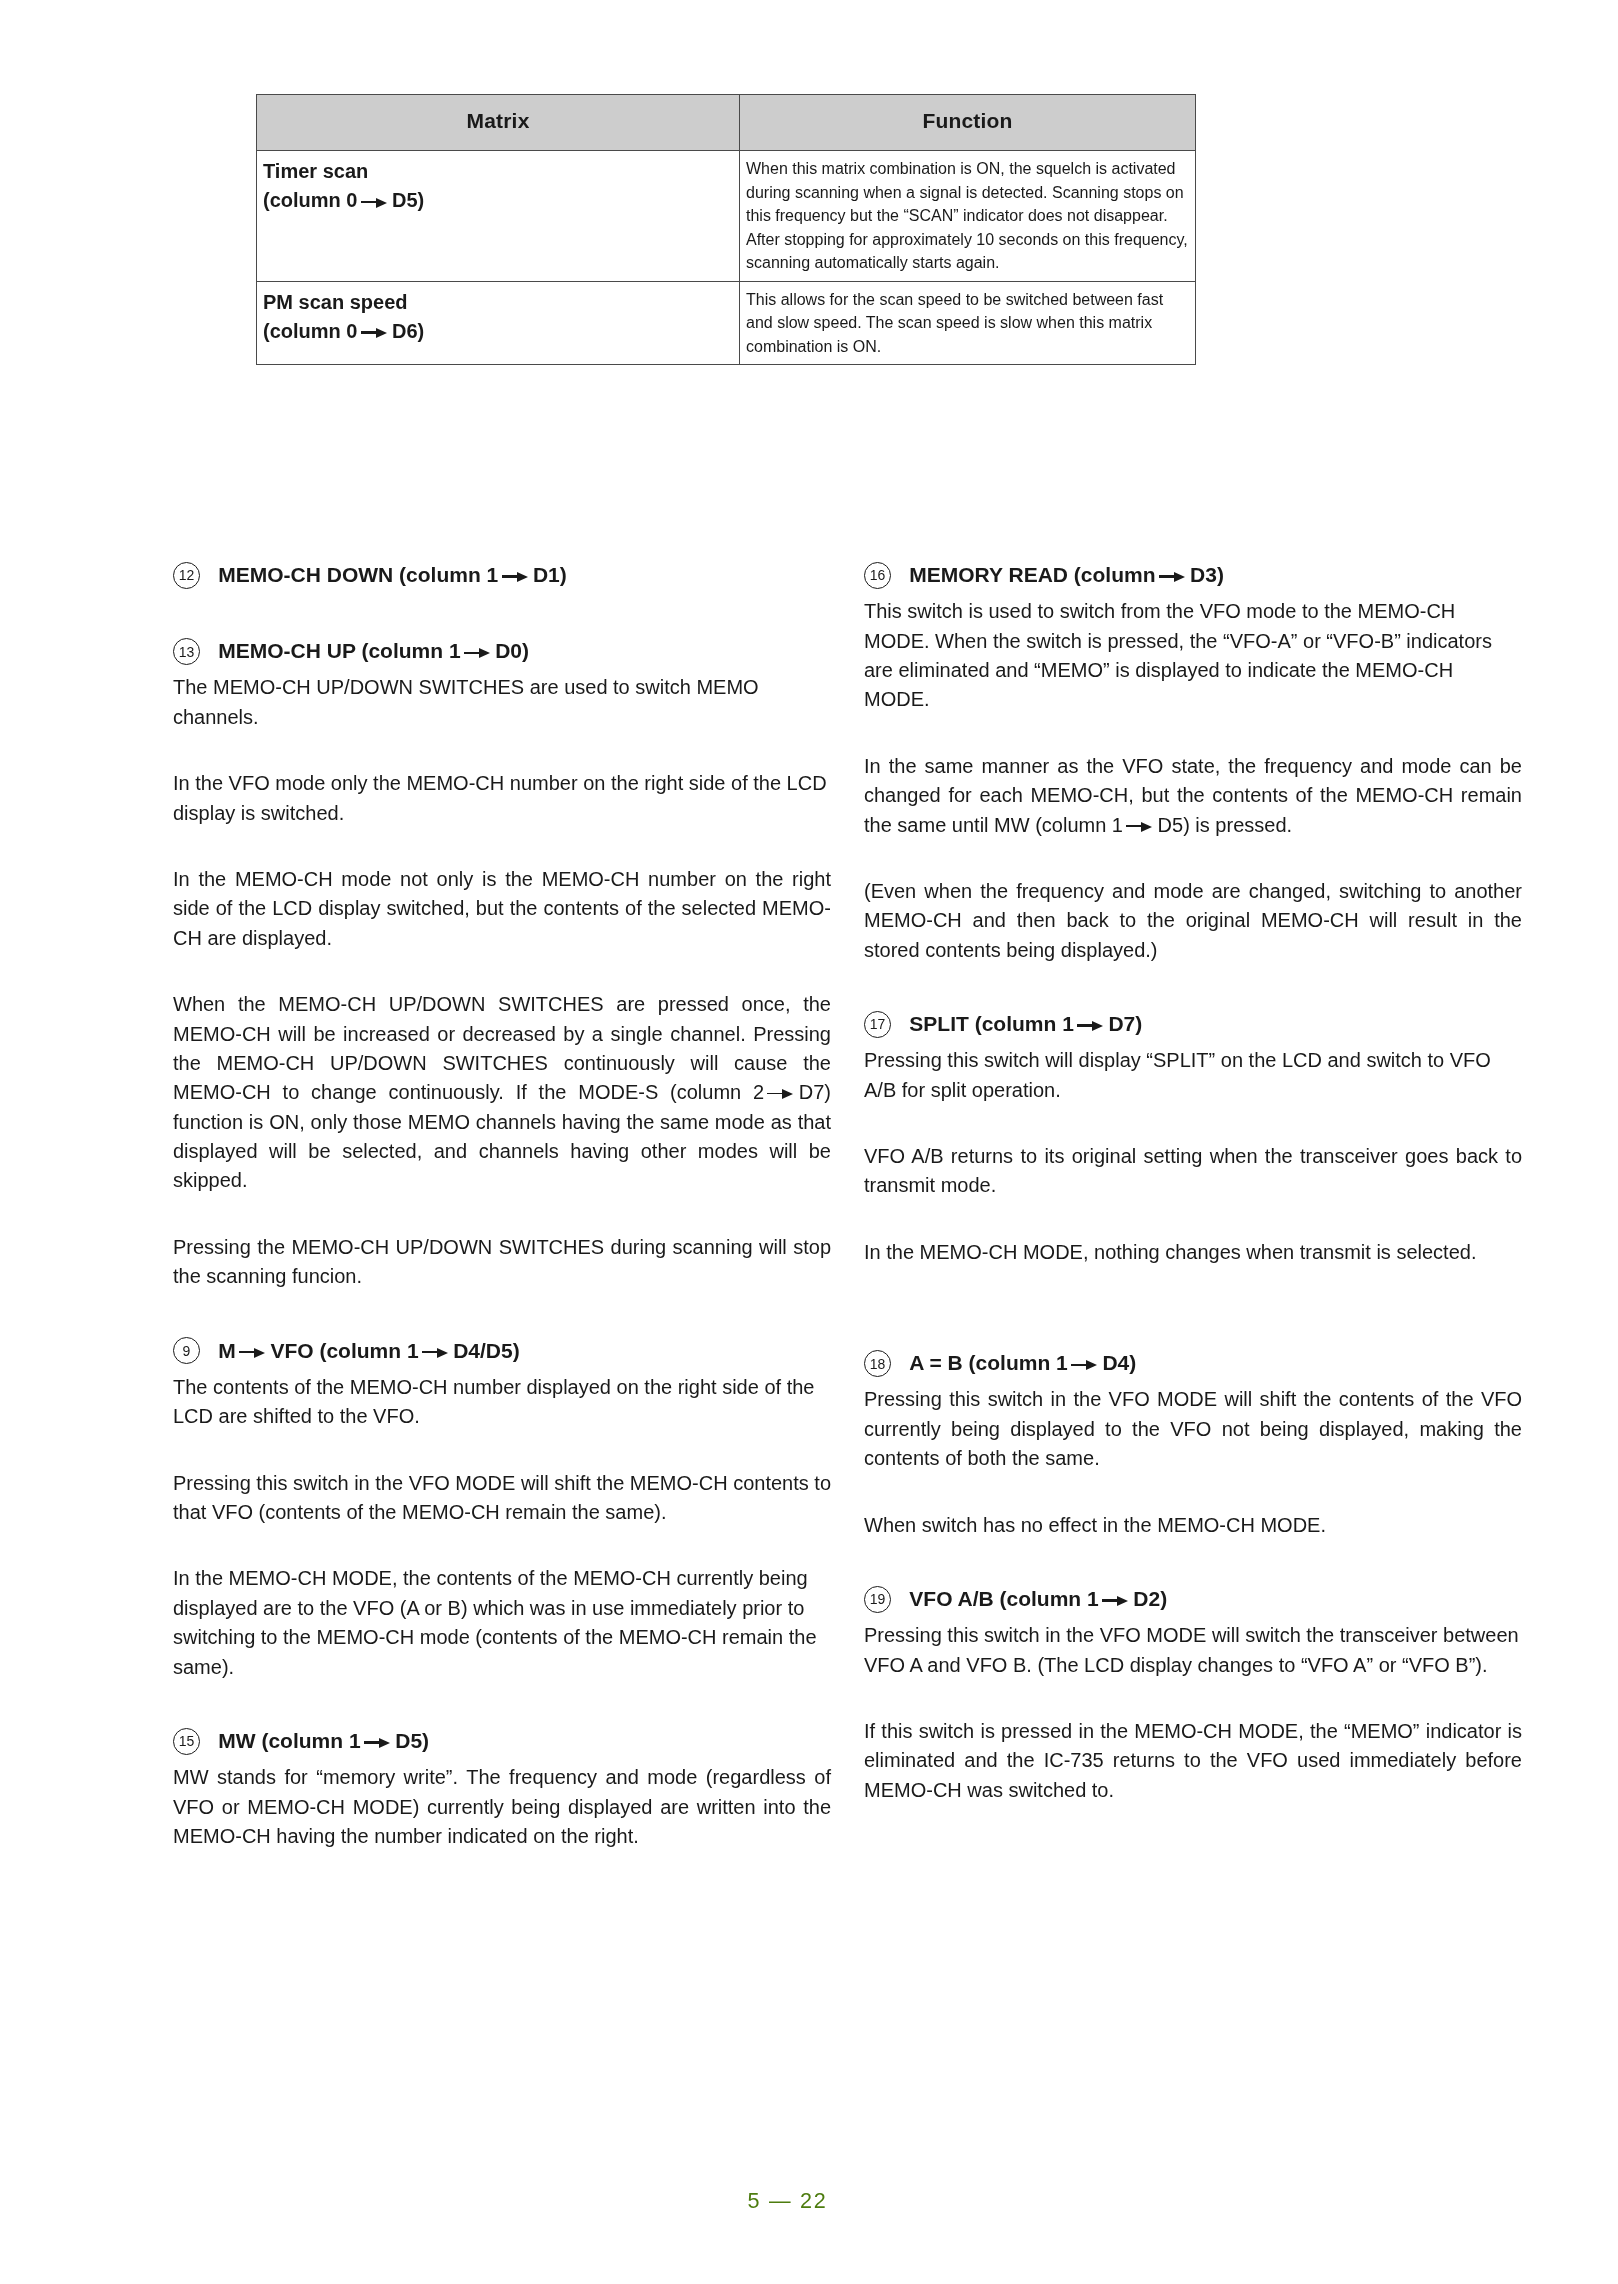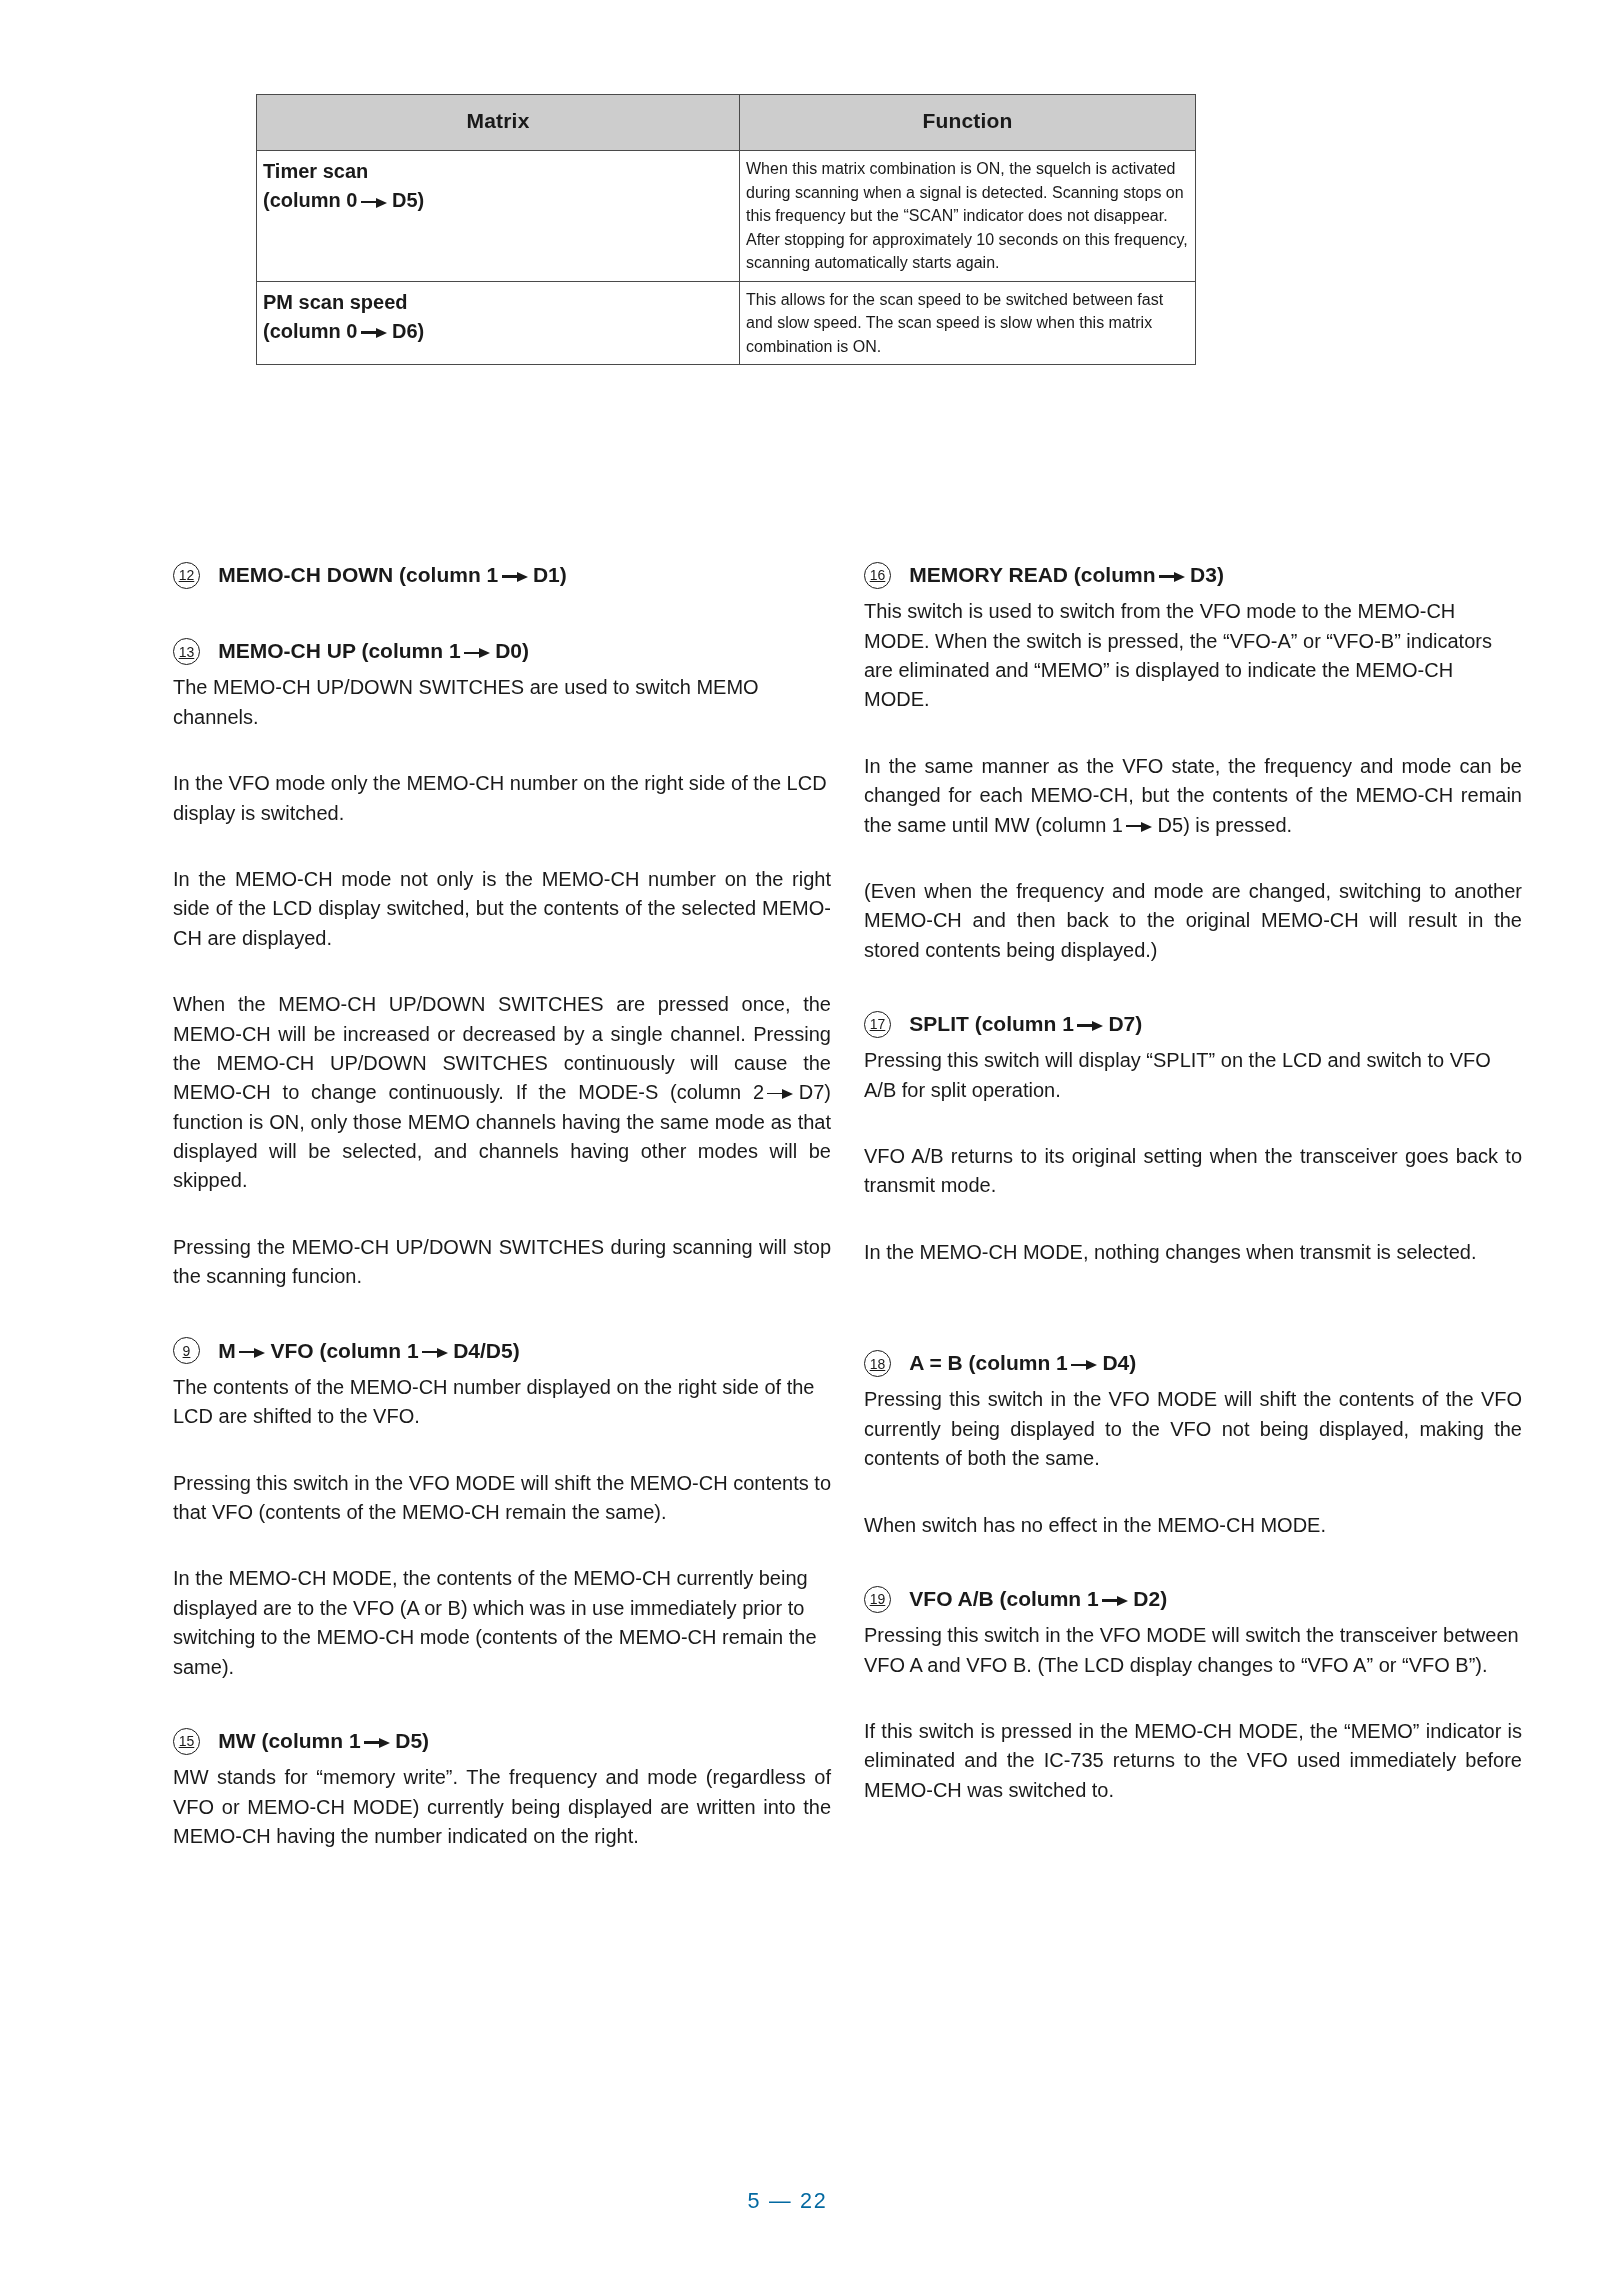--- a/index.html
+++ b/index.html
@@ -107,21 +107,20 @@
     height: 25px;
     border: 1.7px solid #1a1a1a;
     border-radius: 50%;
     font-size: 14px;
     font-weight: normal;
     line-height: 1;
     flex: 0 0 auto;
     margin-right: 18.3px;
     position: relative;
     top: -1.7px;
-    text-decoration: underline;
   }
   .entry-head .htext { white-space: nowrap; }
 
   p.body {
     margin: 0;
     font-size: 20px;
     line-height: 1.47;
     text-align: justify;
     text-justify: inter-word;
   }
@@ -133,21 +132,21 @@
 
   
   .page-footer {
     position: absolute;
     left: 0;
     top: 2188px;
     width: 1575px;
     text-align: center;
     font-size: 21.6px;
     letter-spacing: 1.7px;
-    color: #0369a1;
+    color: #4d7c0f;
   }
 </style>
 </head>
 <body>
 
 <table class="matrix-table">
   <colgroup>
     <col class="col-matrix">
     <col class="col-function">
   </colgroup>

